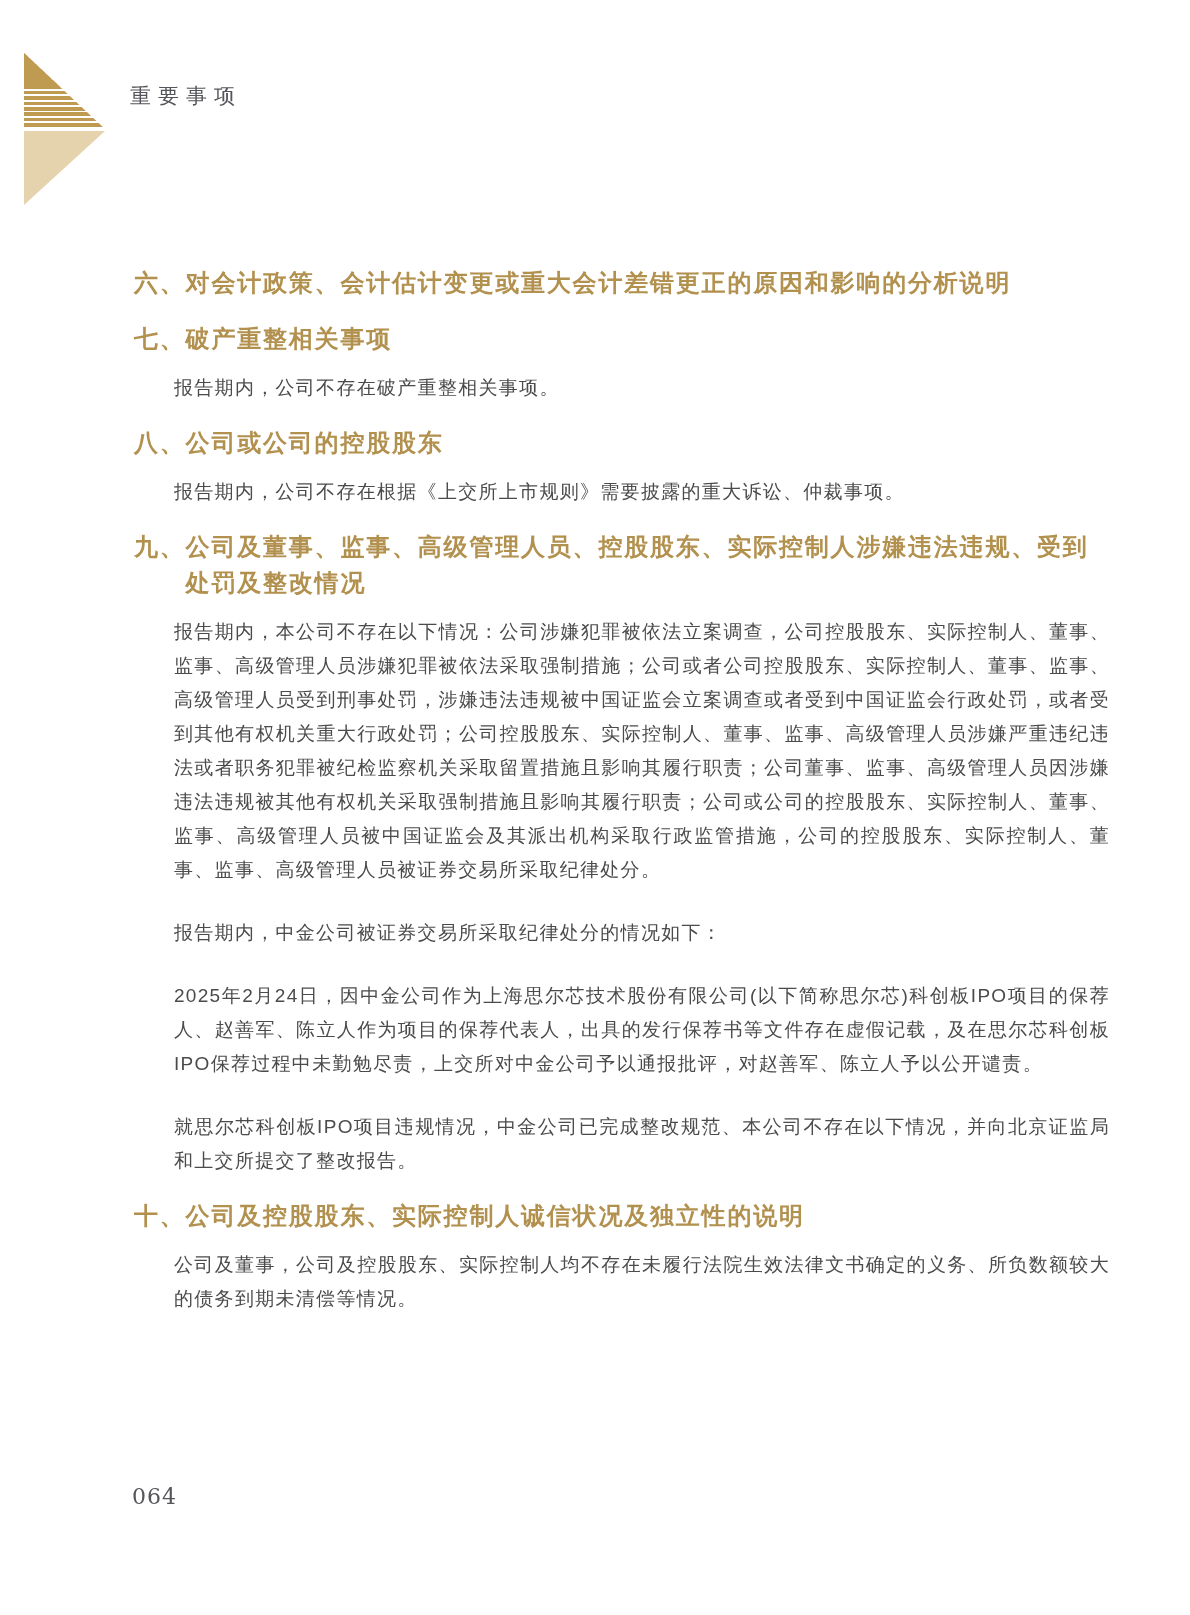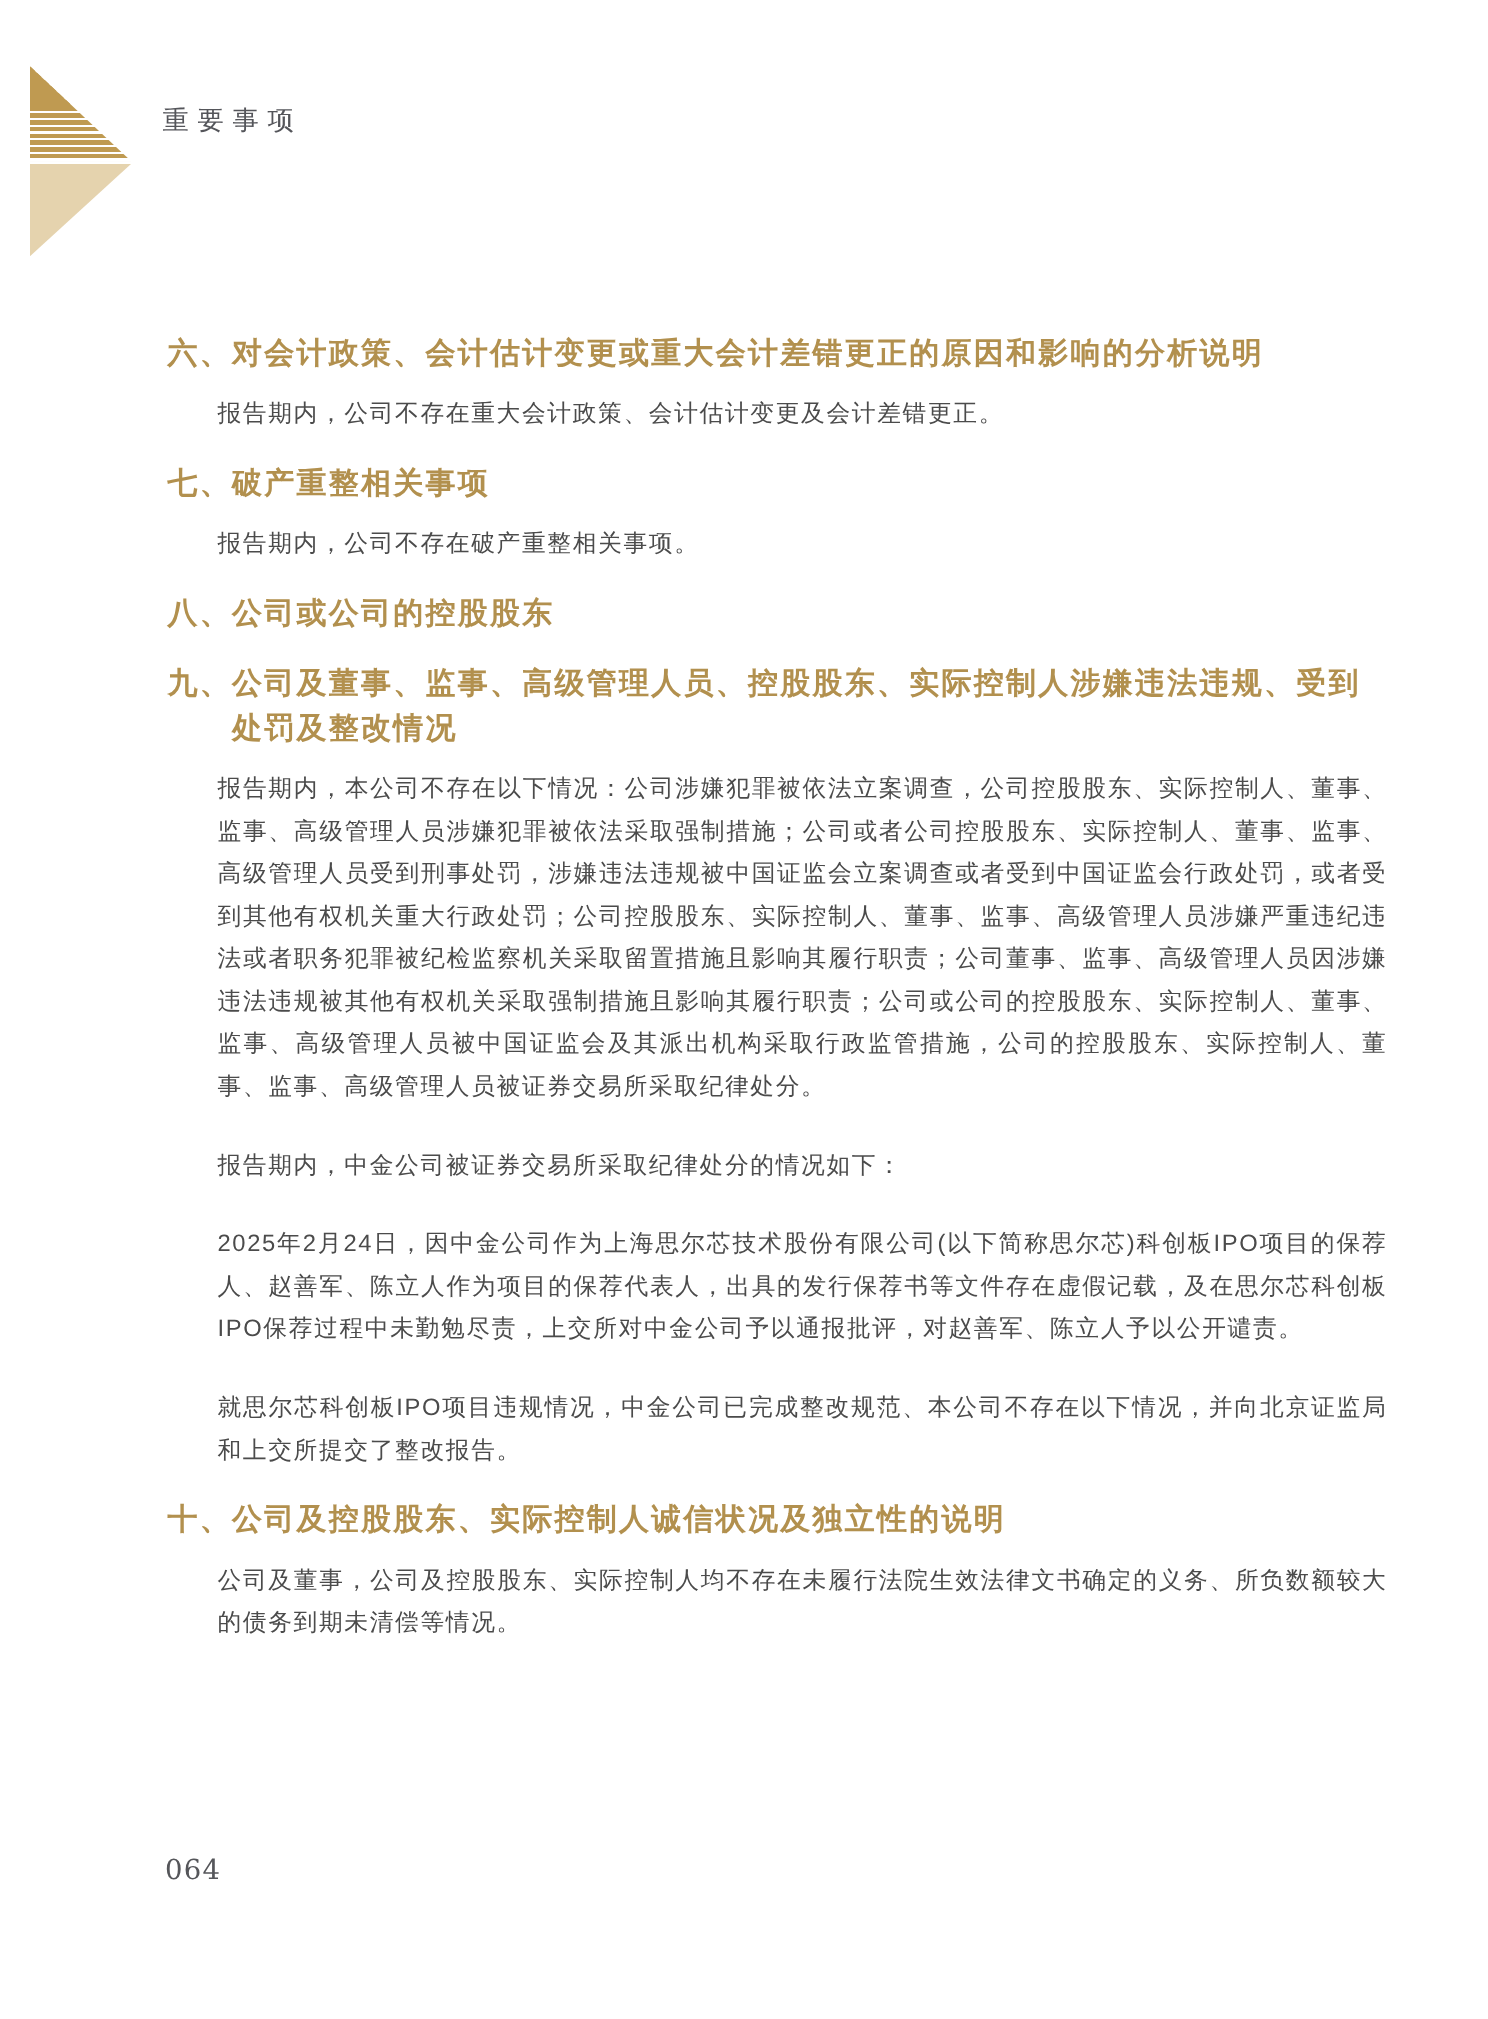--- a/index.html
+++ b/index.html
@@ -108,40 +108,40 @@
 
   <div class="doc-header">重要事项</div>
 
   <div class="content">
 
     <div class="section">
       <h2 class="sec-heading">
         <span class="sec-num">六、</span>
         <span class="sec-title">对会计政策、会计估计变更或重大会计差错更正的原因和影响的分析说明</span>
       </h2>
-      <div class="sec-body">
-        <p>报告期内，公司不存在重大会计政策、会计估计变更及会计差错更正。</p>
-      </div>
     </div>
 
     <div class="section">
       <h2 class="sec-heading">
         <span class="sec-num">七、</span>
         <span class="sec-title">破产重整相关事项</span>
       </h2>
       <div class="sec-body">
         <p>报告期内，公司不存在破产重整相关事项。</p>
       </div>
     </div>
 
     <div class="section">
       <h2 class="sec-heading">
         <span class="sec-num">八、</span>
         <span class="sec-title">公司或公司的控股股东</span>
       </h2>
+      <div class="sec-body">
+        <p>报告期内，公司不存在根据《上交所上市规则》需要披露的重大诉讼、仲裁事项。</p>
+      </div>
     </div>
 
     <div class="section">
       <h2 class="sec-heading">
         <span class="sec-num">九、</span>
         <span class="sec-title">公司及董事、监事、高级管理人员、控股股东、实际控制人涉嫌违法违规、受到处罚及整改情况</span>
       </h2>
       <div class="sec-body">
         <p>报告期内，本公司不存在以下情况：公司涉嫌犯罪被依法立案调查，公司控股股东、实际控制人、董事、监事、高级管理人员涉嫌犯罪被依法采取强制措施；公司或者公司控股股东、实际控制人、董事、监事、高级管理人员受到刑事处罚，涉嫌违法违规被中国证监会立案调查或者受到中国证监会行政处罚，或者受到其他有权机关重大行政处罚；公司控股股东、实际控制人、董事、监事、高级管理人员涉嫌严重违纪违法或者职务犯罪被纪检监察机关采取留置措施且影响其履行职责；公司董事、监事、高级管理人员因涉嫌违法违规被其他有权机关采取强制措施且影响其履行职责；公司或公司的控股股东、实际控制人、董事、监事、高级管理人员被中国证监会及其派出机构采取行政监管措施，公司的控股股东、实际控制人、董事、监事、高级管理人员被证券交易所采取纪律处分。</p>
         <p>报告期内，中金公司被证券交易所采取纪律处分的情况如下：</p>

